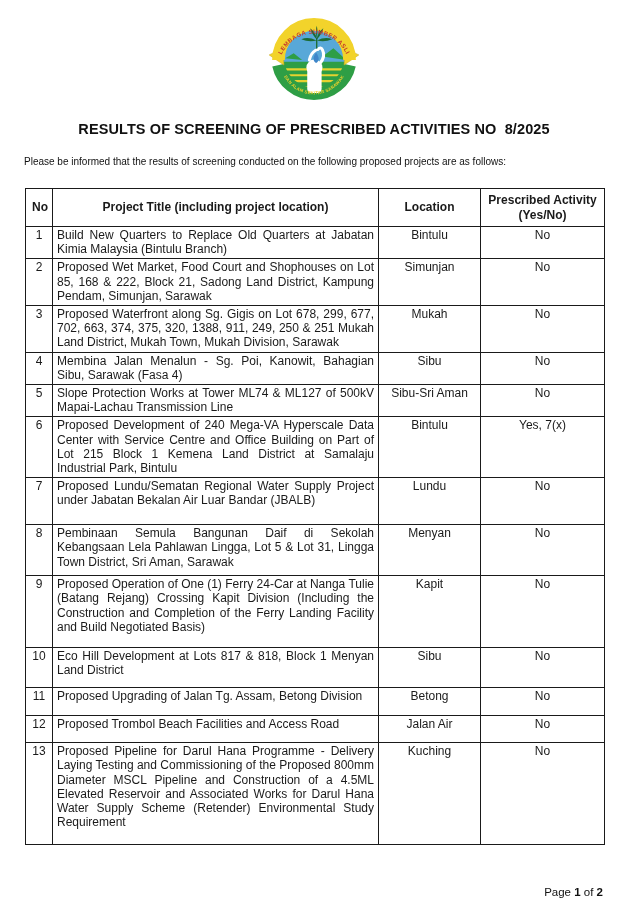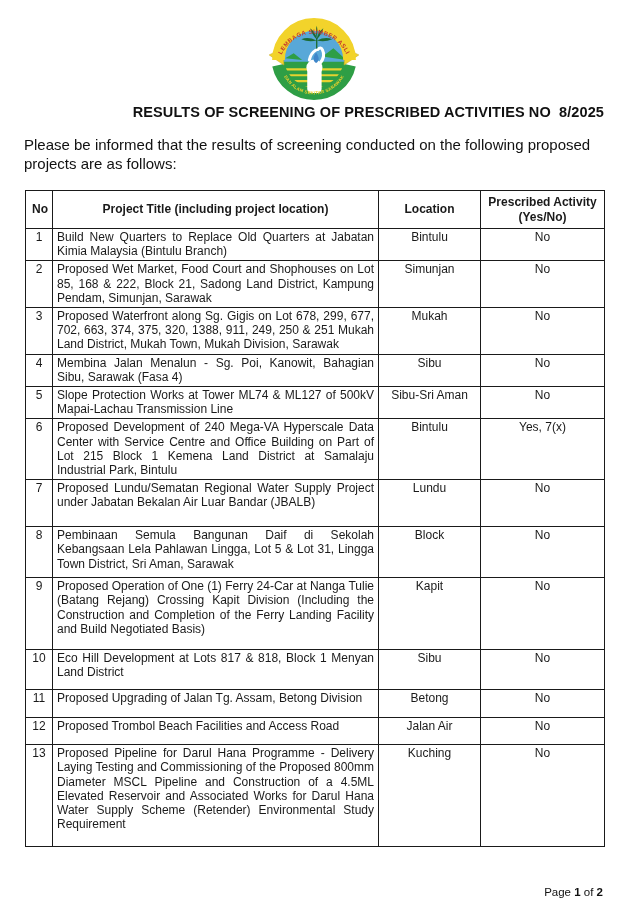--- a/index.html
+++ b/index.html
@@ -16,30 +16,31 @@
     padding: 14px 23px 0 24px;
     position: relative;
   }
   .logo-wrap {
     display: flex;
     justify-content: center;
     margin-top: 2px;
   }
   .logo-wrap svg { width: 106px; height: 88px; }
   .doc-title {
-    text-align: right;
+    margin-top: 17px;
+    text-align: center;
     font-size: 14.5px;
     font-weight: bold;
     letter-spacing: 0.1px;
     white-space: pre-wrap;
     color: #111;
   }
   .intro {
     margin-top: 15px;
-    font-size: 15px;
+    font-size: 10px;
     line-height: 19px;
     text-align: left;
     color: #111;
   }
   table.screening {
     margin-top: 17px;
     margin-left: 1px;
     width: 579px;
     border-collapse: collapse;
     table-layout: fixed;
@@ -217,21 +218,21 @@
   <tr>
     <td class="col-no">7</td>
     <td class="col-title">Proposed Lundu/Sematan Regional Water Supply Project under Jabatan Bekalan Air Luar Bandar (JBALB)</td>
     <td class="col-location">Lundu</td>
     <td class="col-prescribed">No</td>
   </tr>
 
   <tr>
     <td class="col-no">8</td>
     <td class="col-title">Pembinaan Semula Bangunan Daif di Sekolah Kebangsaan Lela Pahlawan Lingga, Lot 5 &amp; Lot 31, Lingga Town District, Sri Aman, Sarawak</td>
-    <td class="col-location">Block</td>
+    <td class="col-location">Menyan</td>
     <td class="col-prescribed">No</td>
   </tr>
 
   <tr>
     <td class="col-no">9</td>
     <td class="col-title">Proposed Operation of One (1) Ferry 24-Car at Nanga Tulie (Batang Rejang) Crossing Kapit Division (Including the Construction and Completion of the Ferry Landing Facility and Build Negotiated Basis)</td>
     <td class="col-location">Kapit</td>
     <td class="col-prescribed">No</td>
   </tr>
 

